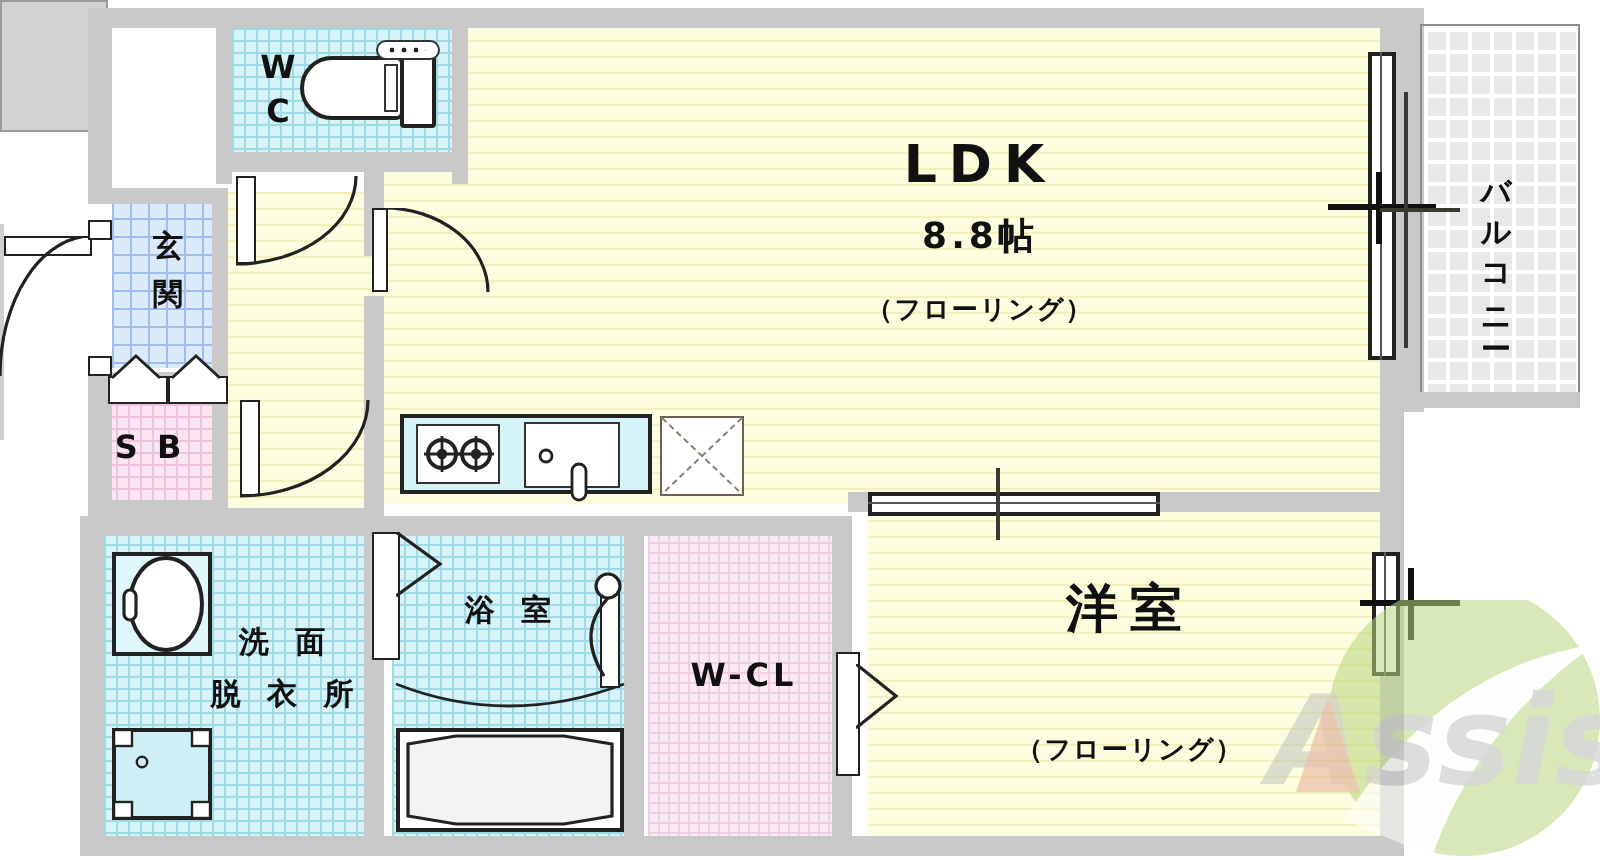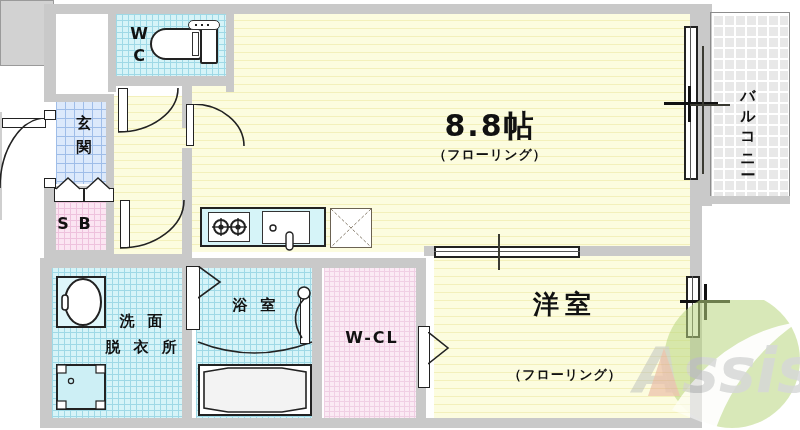--- a/index.html
+++ b/index.html
@@ -45,21 +45,21 @@
     background-image:
       repeating-linear-gradient(to right,#ffffff 0px,#ffffff 2px,transparent 2px,transparent 11px),
       repeating-linear-gradient(to bottom,#ffffff 0px,#ffffff 2px,transparent 2px,transparent 11px);
   }
   .gray-block{background:#d2d2d2;}
 
   
   .lbl{position:absolute;color:#111;text-align:center;white-space:nowrap;
        font-family:"DejaVu Sans","Liberation Sans",sans-serif;font-weight:700;}
   .lbl-room-name{font-size:26px;letter-spacing:6px;}
-  .lbl-room-size{font-size:30px;letter-spacing:2px;}
+  .lbl-room-size{font-size:18px;letter-spacing:2px;}
   .lbl-room-sub{font-size:13px;letter-spacing:1px;}
   .lbl-small{font-size:15px;letter-spacing:4px;}
   .lbl-mid{font-size:16px;letter-spacing:4px;}
   .lbl-vert{writing-mode:vertical-rl;text-orientation:upright;font-size:15px;letter-spacing:5px;}
 
   
   .fx{position:absolute;box-sizing:border-box;border:2px solid #222;background:#fff;}
   .fx-thin{position:absolute;box-sizing:border-box;border:1px solid #333;background:#fff;}
 
   .door-panel{position:absolute;background:#ffffff;border:1px solid #222;box-sizing:border-box;}
@@ -256,20 +256,21 @@
   <svg class="abs" style="left:196px;top:338px;width:118px;height:26px;">
     <path d="M2 4 Q 58 26 116 4" fill="none" stroke="#222" stroke-width="1.4"></path>
   </svg>
 
   <div class="fx-thin" style="left:300px;top:296px;width:10px;height:48px;border:1.6px solid #222;background:#fff;"></div>
   <svg class="abs" style="left:286px;top:284px;width:26px;height:62px;">
     <circle cx="18" cy="9" r="6" fill="#fff" stroke="#222" stroke-width="1.6"></circle>
     <path d="M18 15 Q 2 32 16 54" fill="none" stroke="#222" stroke-width="1.6"></path>
   </svg>
 
+  <div class="lbl lbl-room-name" style="left:350px;top:68px;width:280px;">LDK</div>
   <div class="lbl lbl-room-size" style="left:350px;top:106px;width:280px;">8.8帖</div>
   <div class="lbl lbl-room-sub" style="left:350px;top:146px;width:280px;">（フローリング）</div>
 
   <div class="lbl lbl-room-name" style="left:450px;top:287px;width:230px;">洋室</div>
   <div class="lbl lbl-room-sub" style="left:450px;top:366px;width:230px;">（フローリング）</div>
 
   <div class="lbl lbl-mid" style="left:124px;top:24px;width:30px;letter-spacing:0;">W</div>
   <div class="lbl lbl-mid" style="left:124px;top:46px;width:30px;letter-spacing:0;">C</div>
 
   <div class="lbl lbl-small" style="left:66px;top:114px;width:36px;letter-spacing:0;">玄</div>

